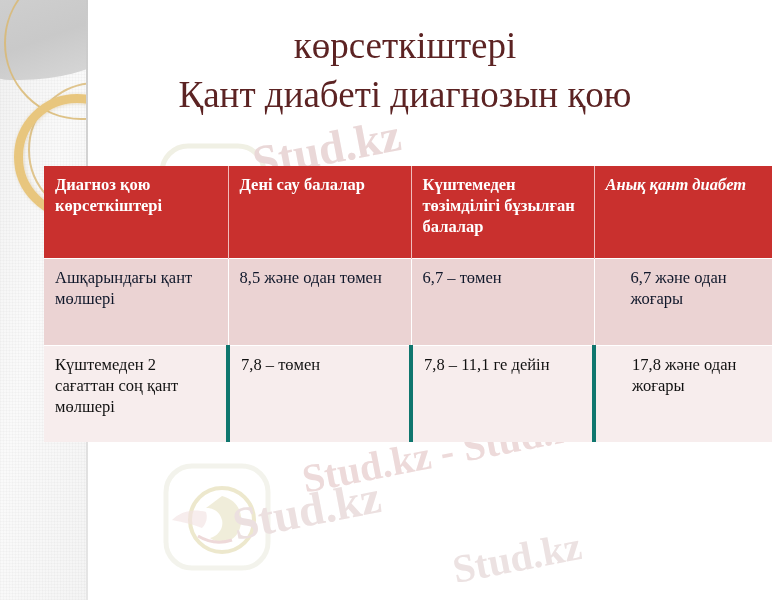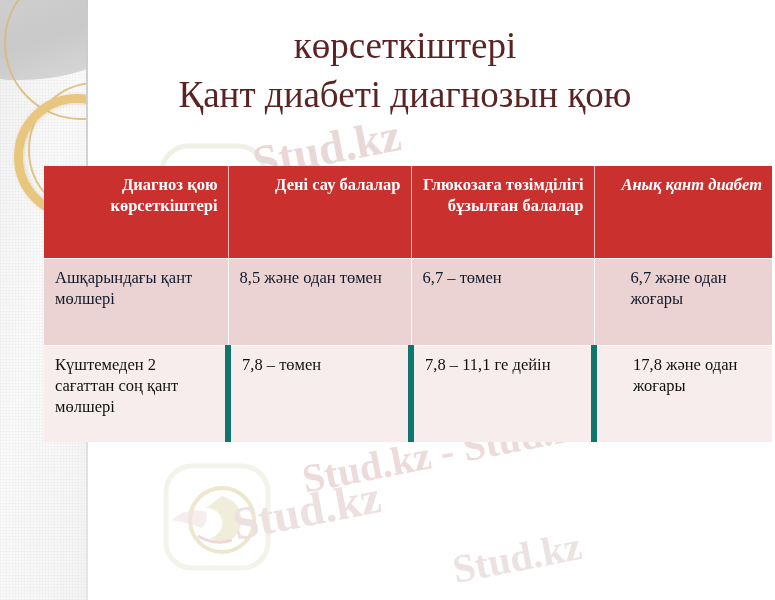--- a/index.html
+++ b/index.html
@@ -140,36 +140,36 @@
   table.data th, table.data td {
     vertical-align: top;
     padding: 8px 10px 8px 11px;
     font-size: 16.5px;
     line-height: 1.28;
   }
   table.data thead th {
     background: #C9302E;
     color: #ffffff;
     font-weight: bold;
-    text-align: right;
+    text-align: left;
     border-right: 1px solid #f0bdbc;
     height: 76px;
   }
   table.data thead th:last-child { border-right: none; font-style: italic; }
 
   tr.row-a td {
     background: #EBD3D3;
     border-right: 1px solid #ffffff;
     border-top: 1px solid #ffffff;
     height: 70px;
     color: #0f172a;
   }
   tr.row-b td {
     background: #F7EDED;
-    border-right: 6px solid #0f766e;
+    border-right: 4px solid #0f766e;
     border-top: 1px solid #ffffff;
     height: 80px;
     color: #111111;
   }
   tr.row-a td:last-child, tr.row-b td:last-child { border-right: none; padding-left: 36px; }
 
   .col1 { width: 184px; }
   .col2 { width: 183px; }
   .col3 { width: 183px; }
   .col4 { width: 178px; }
@@ -231,21 +231,21 @@
     <colgroup>
       <col class="col1">
         <col class="col2">
         <col class="col3">
         <col class="col4">
     </colgroup>
     <thead>
       <tr>
         <th>Диагноз қою көрсеткіштері</th>
         <th>Дені сау балалар</th>
-        <th>Глюкозаға төзімділігі бұзылған балалар</th>
+        <th>Күштемеден төзімділігі бұзылған балалар</th>
         <th>Анық қант диабет</th>
       </tr>
     </thead>
     <tbody>
       <tr class="row-a">
         <td>Ашқарындағы қант мөлшері</td>
         <td>8,5 және одан төмен</td>
         <td>6,7 – төмен</td>
         <td>6,7 және одан жоғары</td>
       </tr>

